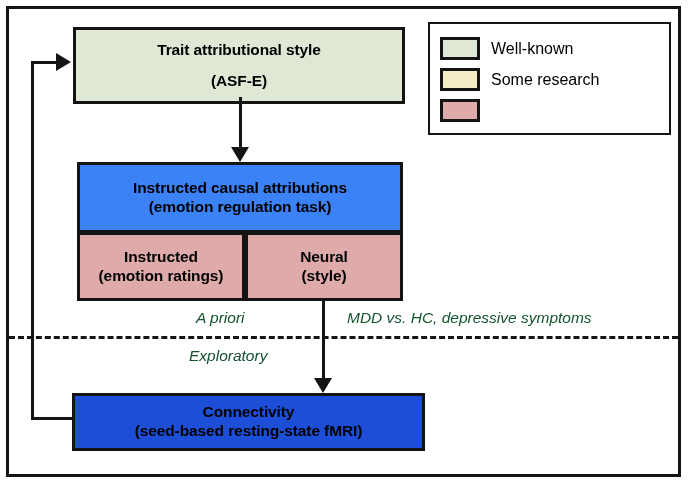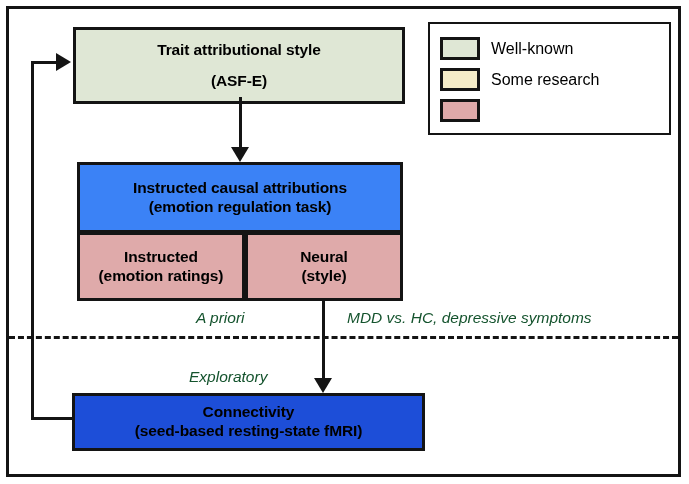--- a/index.html
+++ b/index.html
@@ -202,21 +202,21 @@
 
   
   .annotation {
     position: absolute;
     font-style: italic;
     font-size: 15.5px;
     color: #14532d;
     white-space: nowrap;
   }
   #ann-a-priori     { left: 196px; top: 309px; }
-  #ann-exploratory  { left: 189px; top: 368px; }
+  #ann-exploratory  { left: 189px; top: 347px; }
   #ann-mdd-hc-symp  { left: 347px; top: 309px; }
   #ann-mdd-hc       { left: 452px; top: 347px; }
 </style>
 </head>
 <body>
 
 <div id="figure">
 
   <div class="outer-frame"></div>
 

